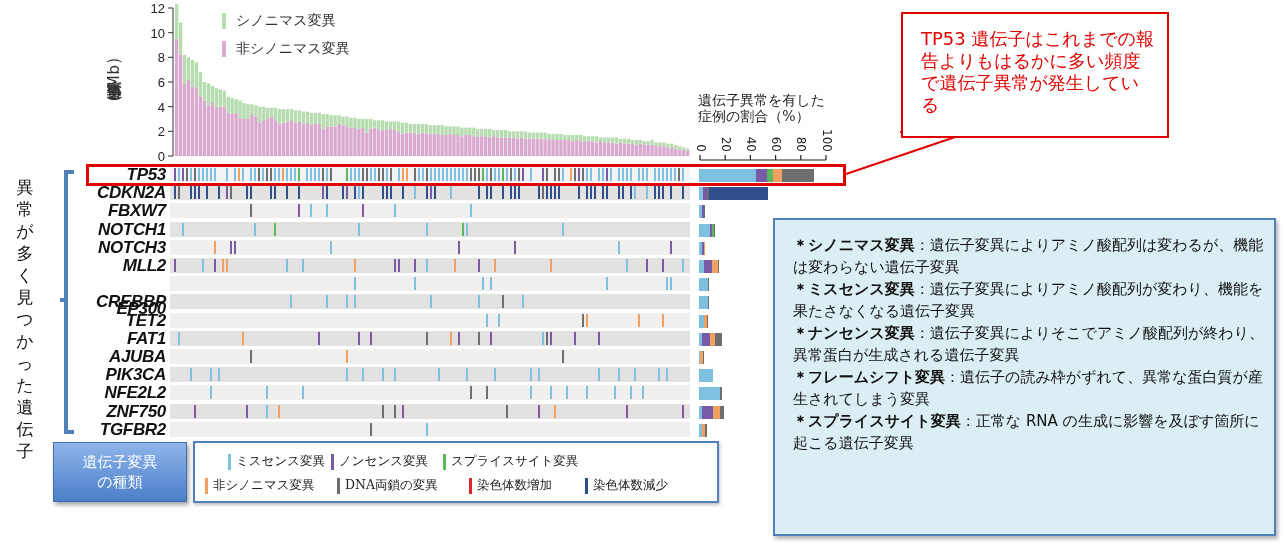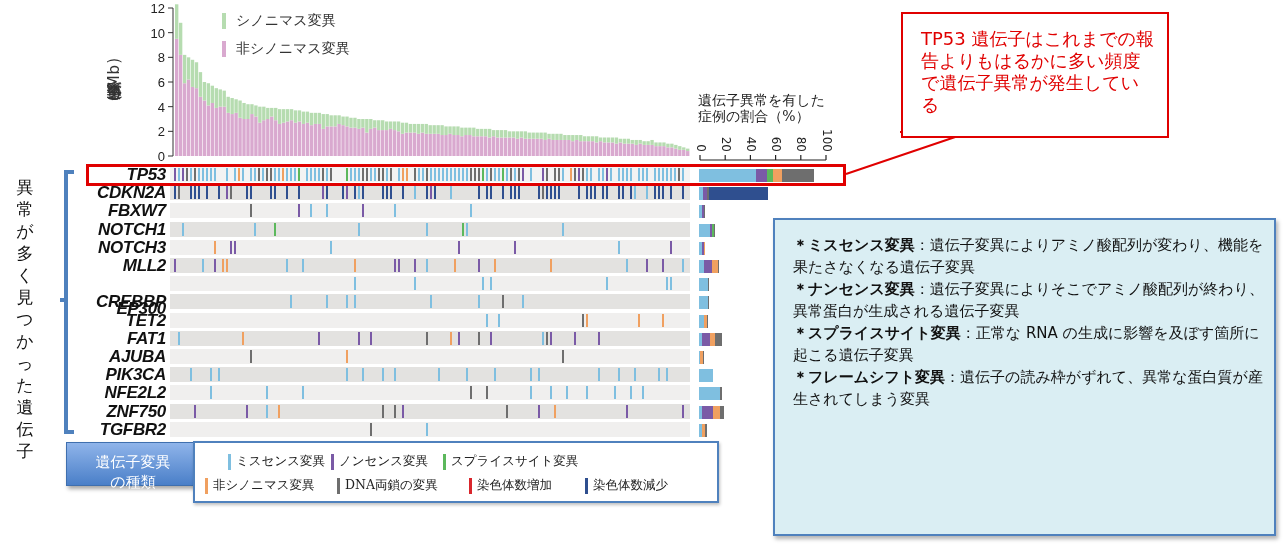--- a/index.html
+++ b/index.html
@@ -42,24 +42,24 @@
               border:3px solid #e00000; box-sizing:border-box; }
 
   
   #callout { position:absolute; left:901px; top:12px; width:268px; height:126px;
              border:2px solid #e00000; background:#fff; box-sizing:border-box;
              padding:14px 10px 8px 18px; }
   #callout-text { color:#e00000; font-size:18px; line-height:22px; }
   #callout-tail { position:absolute; left:840px; top:128px; width:180px; height:60px; overflow:visible; }
 
   
-  #mut-type-badge { position:absolute; left:53px; top:442px; width:134px; height:44px;
+  #mut-type-badge { position:absolute; left:53px; top:442px; width:134px; height:60px;
                     background:linear-gradient(#8fb4ea, #4a7fc8); border:1px solid #3f6fae;
                     box-shadow:2px 3px 4px rgba(0,0,0,0.35); color:#fff; text-align:center;
-                    font-size:15px; line-height:20px; padding-top:9px; box-sizing:border-box;margin-left:13px; }
+                    font-size:15px; line-height:20px; padding-top:9px; box-sizing:border-box; }
   #mut-legend { position:absolute; left:193px; top:441px; width:526px; height:62px;
                 border:2px solid #4f81bd; background:#fff; box-sizing:border-box;
                 box-shadow:1px 2px 3px rgba(0,0,0,0.25);
                 font-family:"DejaVu Serif", serif; font-size:12.5px; color:#222; }
   .lg-row { position:absolute; left:0; height:18px; white-space:nowrap; }
   .lg-item { position:absolute; top:0; }
   .lg-item .sw { display:inline-block; width:3px; height:16px; vertical-align:middle; margin-right:5px; }
 
   
   #defs { position:absolute; left:773px; top:218px; width:503px; height:318px;
@@ -844,17 +844,18 @@
     </div>
   <div class="lg-row" style="top:34px;" id="lg-row2">
       <div class="lg-item" style="left: 10px;"><span class="sw" style="background: rgb(240, 160, 96);"></span><span>非シノニマス変異</span></div>
       <div class="lg-item" style="left: 142px;"><span class="sw" style="background: rgb(110, 110, 110);"></span><span>DNA両鎖の変異</span></div>
       <div class="lg-item" style="left: 274px;"><span class="sw" style="background: rgb(217, 38, 44);"></span><span>染色体数増加</span></div>
       <div class="lg-item" style="left: 390px;"><span class="sw" style="background: rgb(47, 79, 143);"></span><span>染色体数減少</span></div>
     </div>
 </div>
 
 <div id="defs">
+    <p class="def"><b>＊シノニマス変異</b><span>：遺伝子変異によりアミノ酸配列は変わるが、機能は変わらない遺伝子変異</span></p>
     <p class="def"><b>＊ミスセンス変異</b><span>：遺伝子変異によりアミノ酸配列が変わり、機能を果たさなくなる遺伝子変異</span></p>
     <p class="def"><b>＊ナンセンス変異</b><span>：遺伝子変異によりそこでアミノ酸配列が終わり、異常蛋白が生成される遺伝子変異</span></p>
+    <p class="def"><b>＊フレームシフト変異</b><span>：遺伝子の読み枠がずれて、異常な蛋白質が産生されてしまう変異</span></p>
     <p class="def"><b>＊スプライスサイト変異</b><span>：正常な RNA の生成に影響を及ぼす箇所に起こる遺伝子変異</span></p>
-    <p class="def"><b>＊フレームシフト変異</b><span>：遺伝子の読み枠がずれて、異常な蛋白質が産生されてしまう変異</span></p>
   </div>
 
 </body></html>

